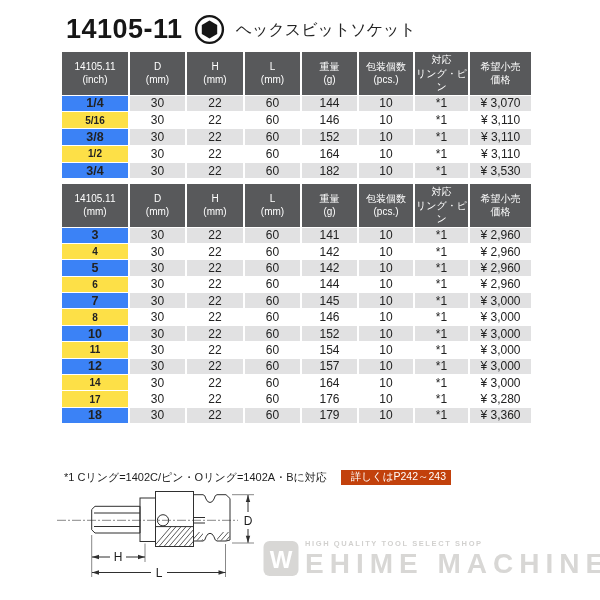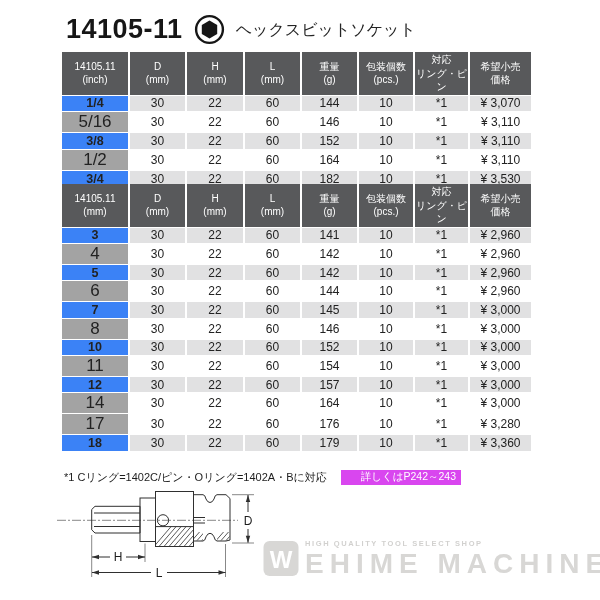--- a/index.html
+++ b/index.html
@@ -41,31 +41,31 @@
     height:37px; padding:1px 0; overflow:hidden;
   }
   .spec-table td {
     font-size:12px; text-align:center; vertical-align:middle;
     height:15.4px; padding:0; color:#222; white-space:nowrap;
   }
   #table-inch td { height:15.8px; }
   tr.odd  td { background:#e1e1e2; }
   tr.even td { background:#ffffff; }
   tr.odd  td:first-child { background:#3b82f6; font-weight:bold; font-size:12.5px; }
-  tr.even td:first-child { background:#a3a3a3; font-weight:normal; font-size:17px; }
+  tr.even td:first-child { background:#fde047; font-weight:bold; font-size:10px; }
 
   
   .footnote {
     position:absolute; left:64px; top:470px;
     display:flex; align-items:center; gap:14px;
     font-size:11px; color:#1d1d1d; white-space:nowrap;
   }
   .footnote .badge {
-    background:#d946ef; color:#ffffff;
-    font-size:10.5px; padding:1px 5px 2px 20px; line-height:1.1;text-align:center;
+    background:#c2410c; color:#ffffff;
+    font-size:10.5px; padding:1px 5px 2px 10px; line-height:1.1;text-align:center;
   }
 
   
   .diagram { position:absolute; left:55px; top:488px; }
   .diagram line, .diagram path, .diagram rect, .diagram circle, .diagram polyline {
     stroke:#2f2f2f; fill:none; stroke-width:1;
   }
   .diagram .thin { stroke-width:0.7; stroke:#555; }
   .diagram .arrow { fill:#2f2f2f; stroke:none; }
   .diagram text { fill:#1d1d1d; font-size:12px; stroke:none; }

